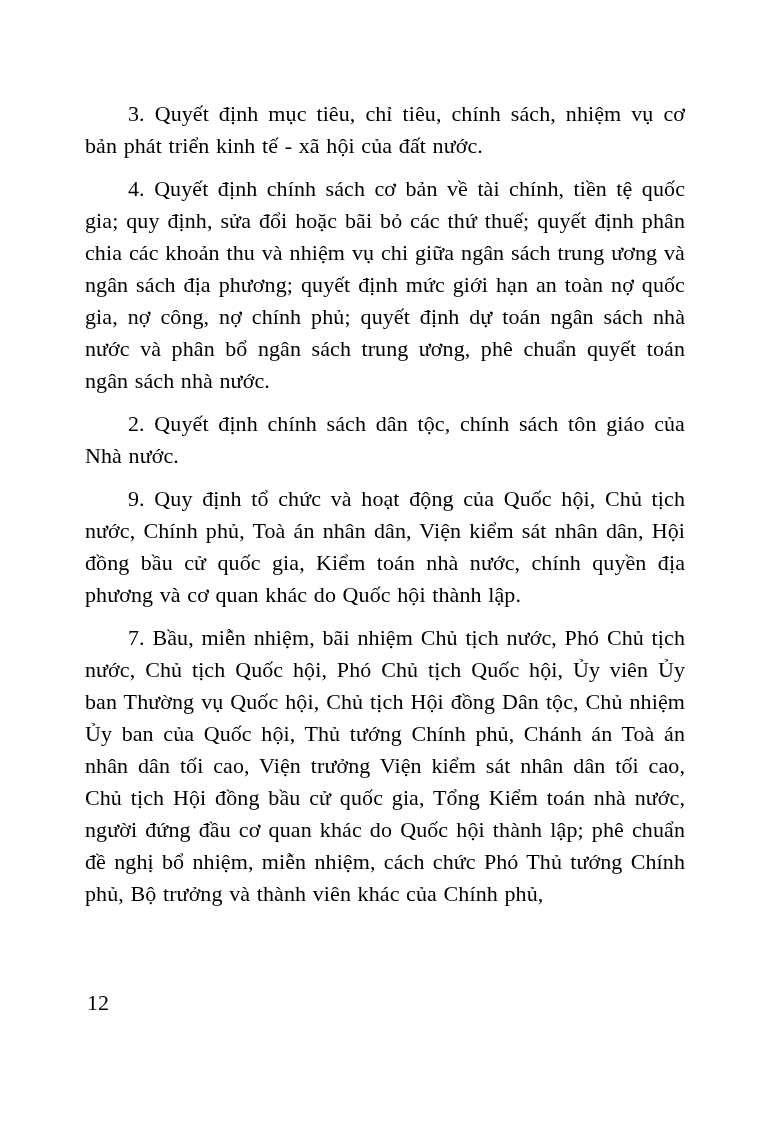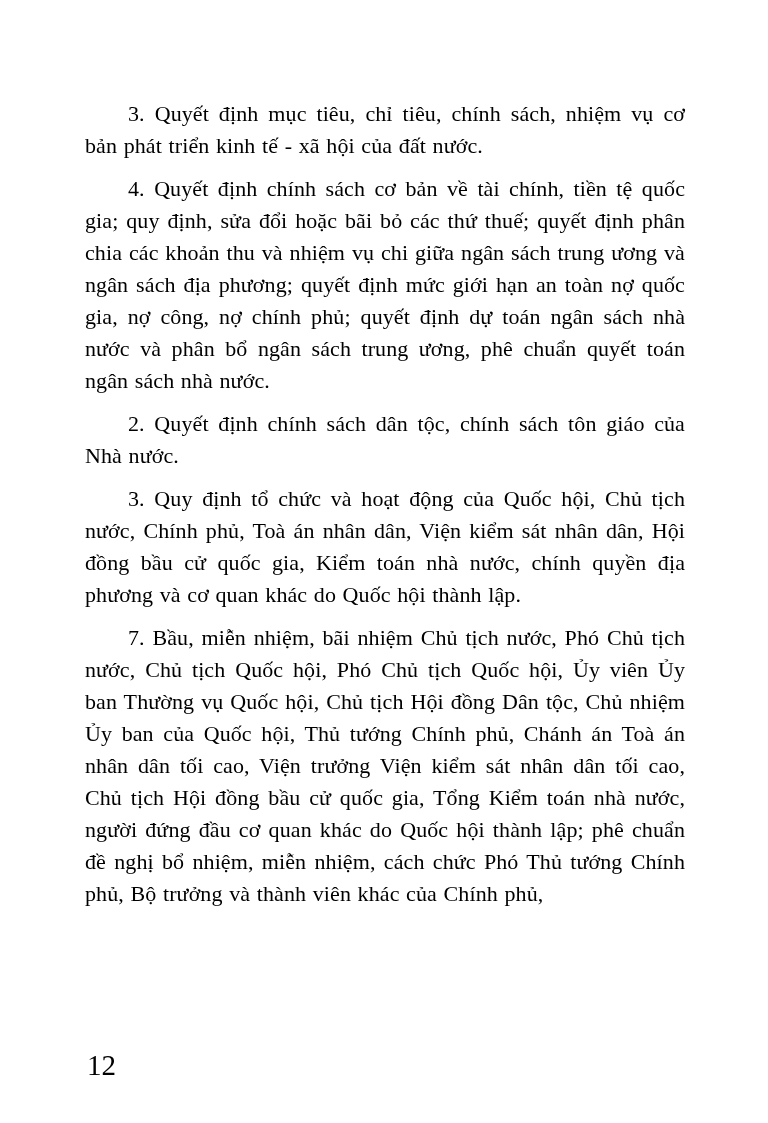--- a/index.html
+++ b/index.html
@@ -31,31 +31,31 @@
     text-indent: 43px;
     letter-spacing: 0.1px;
     word-spacing: 1px;
   }
   .text-block p:first-child {
     margin-top: 0;
   }
   .page-number {
     position: absolute;
     left: 87px;
-    top: 1050px;
-    font-size: 29px;
+    top: 988px;
+    font-size: 22px;
     line-height: 30px;
     text-align: left;
   }
 </style>
 </head>
 <body>
 
 <div class="page">
   <div class="text-block">
     <p>3. Quyết định mục tiêu, chỉ tiêu, chính sách, nhiệm vụ cơ bản phát triển kinh tế - xã hội của đất nước.</p>
     <p>4. Quyết định chính sách cơ bản về tài chính, tiền tệ quốc gia; quy định, sửa đổi hoặc bãi bỏ các thứ thuế; quyết định phân chia các khoản thu và nhiệm vụ chi giữa ngân sách trung ương và ngân sách địa phương; quyết định mức giới hạn an toàn nợ quốc gia, nợ công, nợ chính phủ; quyết định dự toán ngân sách nhà nước và phân bổ ngân sách trung ương, phê chuẩn quyết toán ngân sách nhà nước.</p>
     <p>2. Quyết định chính sách dân tộc, chính sách tôn giáo của Nhà nước.</p>
-    <p>3. Quy định tổ chức và hoạt động của Quốc hội, Chủ tịch nước, Chính phủ, Toà án nhân dân, Viện kiểm sát nhân dân, Hội đồng bầu cử quốc gia, Kiểm toán nhà nước, chính quyền địa phương và cơ quan khác do Quốc hội thành lập.</p>
+    <p>9. Quy định tổ chức và hoạt động của Quốc hội, Chủ tịch nước, Chính phủ, Toà án nhân dân, Viện kiểm sát nhân dân, Hội đồng bầu cử quốc gia, Kiểm toán nhà nước, chính quyền địa phương và cơ quan khác do Quốc hội thành lập.</p>
     <p>7. Bầu, miễn nhiệm, bãi nhiệm Chủ tịch nước, Phó Chủ tịch nước, Chủ tịch Quốc hội, Phó Chủ tịch Quốc hội, Ủy viên Ủy ban Thường vụ Quốc hội, Chủ tịch Hội đồng Dân tộc, Chủ nhiệm Ủy ban của Quốc hội, Thủ tướng Chính phủ, Chánh án Toà án nhân dân tối cao, Viện trưởng Viện kiểm sát nhân dân tối cao, Chủ tịch Hội đồng bầu cử quốc gia, Tổng Kiểm toán nhà nước, người đứng đầu cơ quan khác do Quốc hội thành lập; phê chuẩn đề nghị bổ nhiệm, miễn nhiệm, cách chức Phó Thủ tướng Chính phủ, Bộ trưởng và thành viên khác của Chính phủ,</p>
   </div>
   <div class="page-number">12</div>
 </div>
 
 </body></html>

